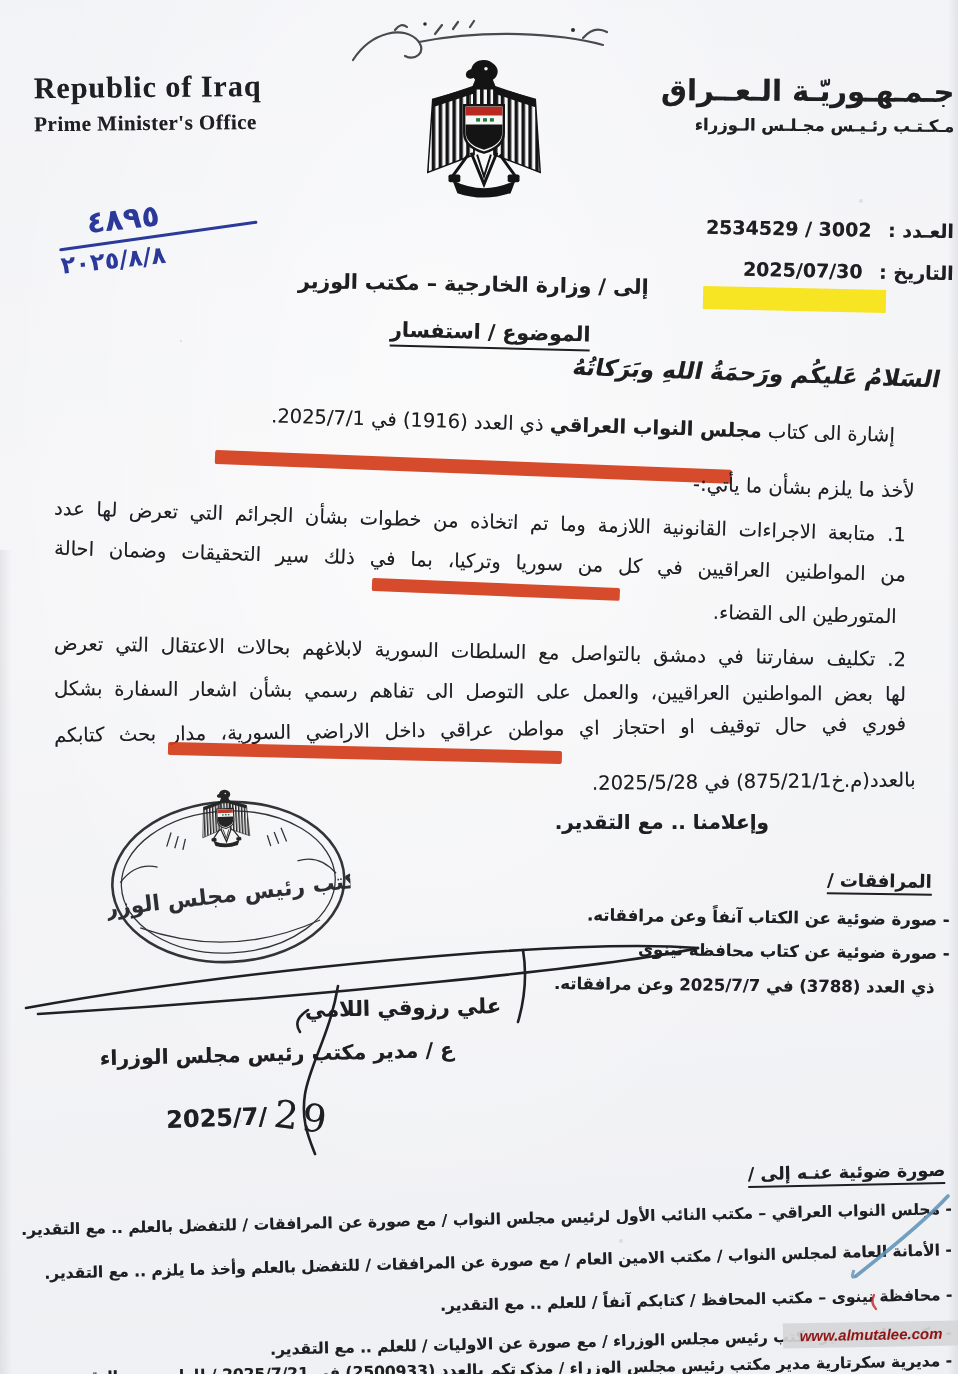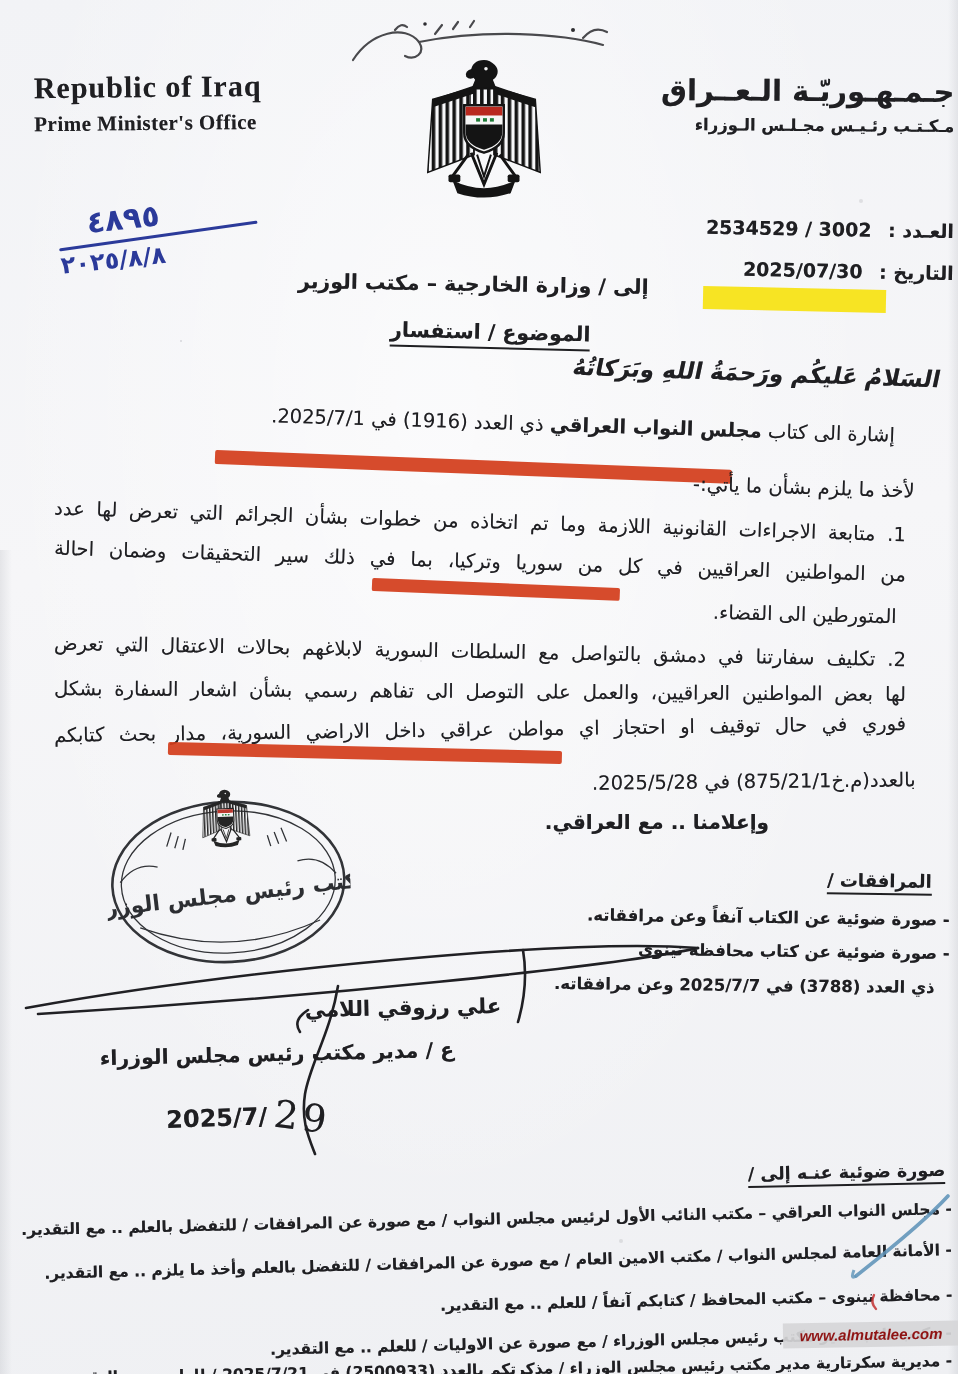--- a/index.html
+++ b/index.html
@@ -166,21 +166,21 @@
   <div class="abs bodyline just ar ink" style="top:548px;transform:rotate(1.8deg)">من المواطنين العراقيين في كل من سوريا وتركيا، بما في ذلك سير التحقيقات وضمان احالة</div>
   <div class="abs redbar" style="left:372px;top:578px;width:248px;height:13px;transform:rotate(2.3deg);transform-origin:left center"></div>
   <div class="abs bodyline ar ink" style="right:73px;top:601px;transform:rotate(1.4deg)">المتورطين الى القضاء.</div>
 
   <div class="abs bodyline just ar ink" style="top:638px;transform:rotate(1.1deg)">2. تكليف سفارتنا في دمشق بالتواصل مع السلطات السورية لابلاغهم بحالات الاعتقال التي تعرض</div>
   <div class="abs bodyline just ar ink" style="top:678px;transform:rotate(.4deg)">لها بعض المواطنين العراقيين، والعمل على التوصل الى تفاهم رسمي بشأن اشعار السفارة بشكل</div>
   <div class="abs bodyline just ar ink" style="top:716px;transform:rotate(-.8deg)">فوري في حال توقيف او احتجاز اي مواطن عراقي داخل الاراضي السورية، مدار بحث كتابكم</div>
   <div class="abs redbar" style="left:168px;top:742px;width:394px;height:13px;transform:rotate(1.3deg);transform-origin:left center"></div>
   <div class="abs bodyline ar ink" style="right:55px;top:768px;transform:rotate(-.6deg)">بالعدد(م.خ875/21/1) في 2025/5/28.</div>
 
-  <div class="abs closing ar ink" style="right:201px;top:810px">وإعلامنا .. مع العراقي.</div>
+  <div class="abs closing ar ink" style="right:201px;top:810px">وإعلامنا .. مع التقدير.</div>
 
   <svg class="abs stamp" viewBox="0 0 244 190">
     <g fill="none" stroke="#222428" stroke-width="2.6">
       <ellipse cx="122" cy="102" rx="116" ry="80"></ellipse>
     </g>
     <g fill="none" stroke="#222428" stroke-width="1.3">
       <ellipse cx="122" cy="102" rx="107" ry="71"></ellipse>
       <path d="M32,144 Q122,180 212,144"></path>
       <path d="M14,98 q16,-20 38,-14"></path>
       <path d="M230,98 q-16,-20 -38,-14"></path>

